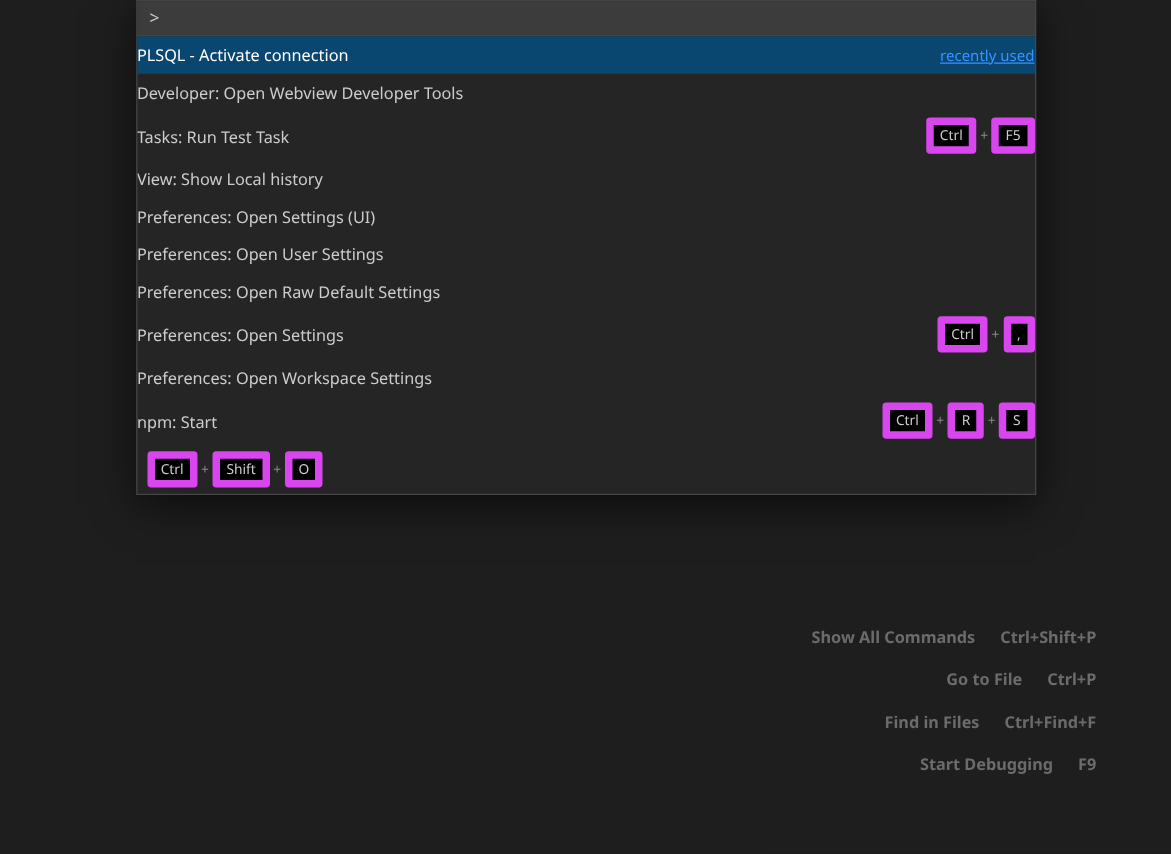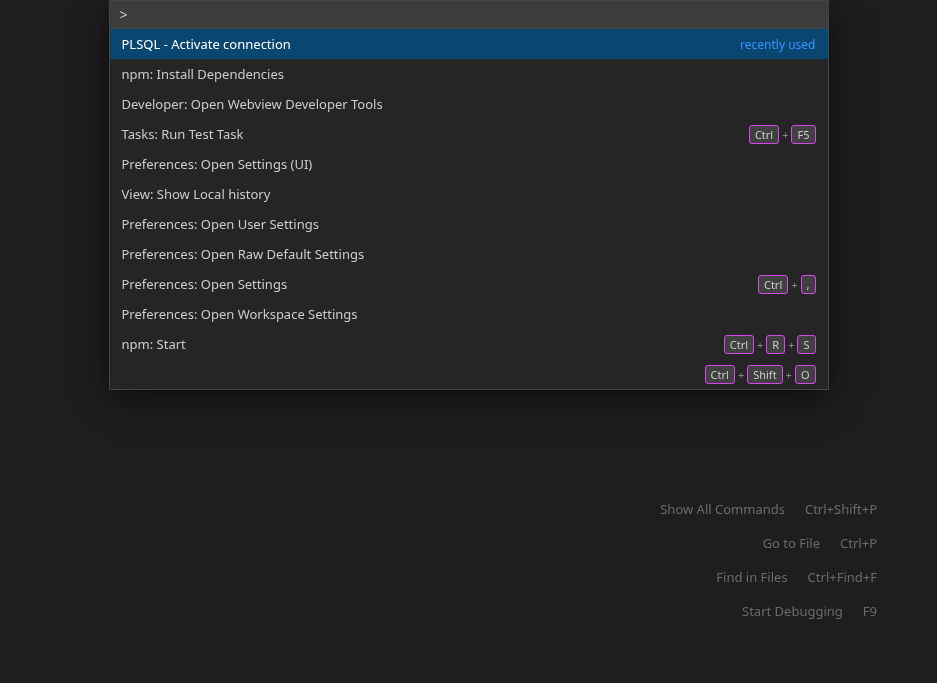--- a/index.html
+++ b/index.html
@@ -33,20 +33,21 @@
       justify-content: flex-start;
       padding-top: 80px;
     }
 
     .hint-row {
       display: flex;
       align-items: center;
       gap: 20px;
       margin-bottom: 16px;
       color: #6b6b6b;
+      font-weight: bold;
     }
 
     .hint-label {
       font-size: 13px;
       color: #6b6b6b;
       text-align: right;
     }
 
     .hint-shortcut {
       font-size: 13px;
@@ -94,22 +95,22 @@
     
     .command-list {
       list-style: none;
       max-height: 380px;
       overflow-y: auto;
     }
 
     .command-item {
       display: flex;
       align-items: center;
-      justify-content: flex-end;
-      padding: 5px 12px;
+      justify-content: flex-start;
+      padding: 5px 0;
       cursor: pointer;
       color: #cccccc;
       font-size: 13px;
       min-height: 30px;
     }
 
     .command-item.selected {
       background: #094771;
     }
 
@@ -117,39 +118,40 @@
       color: #ffffff;
     }
 
     .command-name {
       flex: 1;
       color: #cccccc;
     }
 
     .command-item.selected .recently-used-badge {
       color: #3794ff;
+      text-decoration: underline;
     }
 
     .recently-used-badge {
       color: #3794ff;
       font-size: 12px;
       margin-left: 8px;
     }
 
     .keybinding {
       display: flex;
       align-items: center;
       gap: 3px;
       margin-left: 8px;
     }
 
     .key {
-      background: #404040;
-      color: #cccccc;
-      border: 1px solid #d946ef;
+      background: #000000;
+      color: #cccccc;
+      border: 6px solid #d946ef;
       border-radius: 3px;
       padding: 1px 5px;
       font-size: 11px;
       font-family: inherit;
     }
 
     .key-plus {
       color: #888888;
       font-size: 11px;
     }
@@ -180,38 +182,35 @@
   <div class="search-bar">
     <span class="search-prefix">&gt;</span>
     <input class="search-input" type="text" style="">
   </div>
   <ul class="command-list">
   <li class="command-item selected">
         <span class="command-name">PLSQL - Activate connection</span>
         <span class="recently-used-badge">recently used</span>
       </li>
       <li class="command-item">
-        <span class="command-name">npm: Install Dependencies</span>
-      </li>
-      <li class="command-item">
         <span class="command-name">Developer: Open Webview Developer Tools</span>
       </li>
       <li class="command-item">
         <span class="command-name">Tasks: Run Test Task</span>
         <div class="keybinding">
           <span class="key">Ctrl</span>
           <span class="key-plus">+</span>
           <span class="key">F5</span>
         </div>
       </li>
       <li class="command-item">
+        <span class="command-name">View: Show Local history</span>
+      </li>
+      <li class="command-item">
         <span class="command-name">Preferences: Open Settings (UI)</span>
-      </li>
-      <li class="command-item">
-        <span class="command-name">View: Show Local history</span>
       </li>
       <li class="command-item">
         <span class="command-name">Preferences: Open User Settings</span>
       </li>
       <li class="command-item">
         <span class="command-name">Preferences: Open Raw Default Settings</span>
       </li>
       <li class="command-item">
         <span class="command-name">Preferences: Open Settings</span>
         <div class="keybinding">

